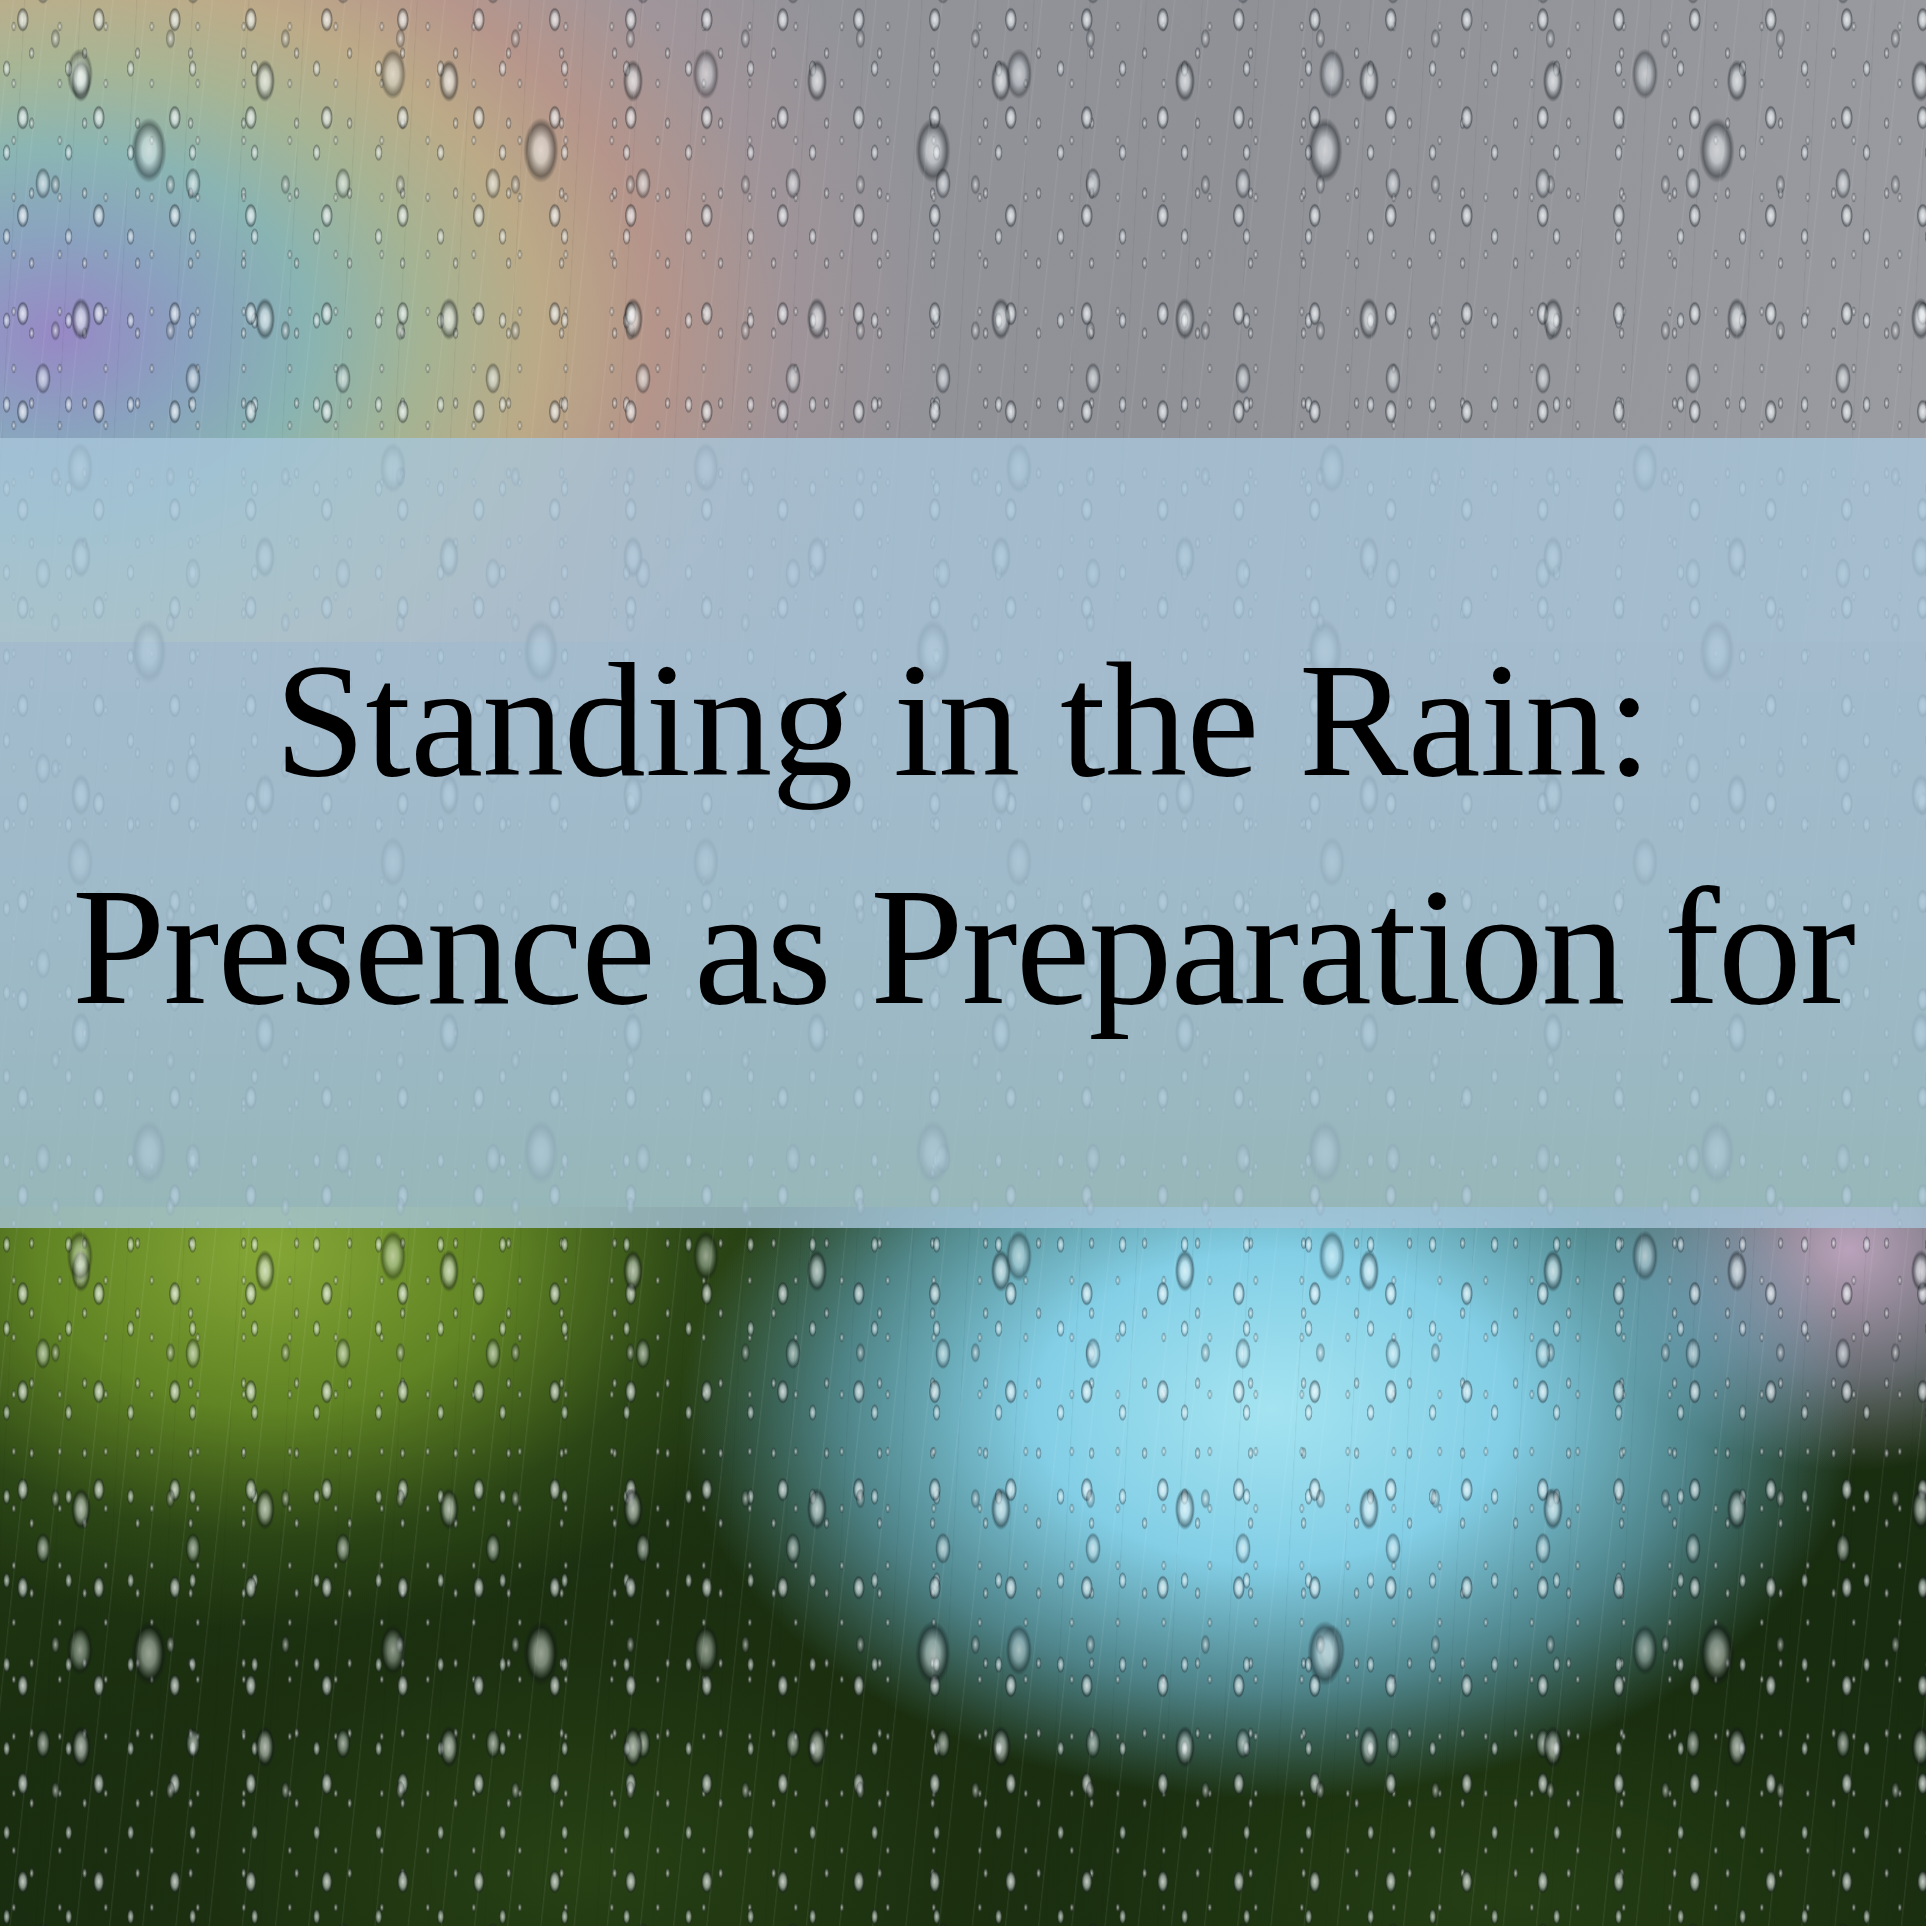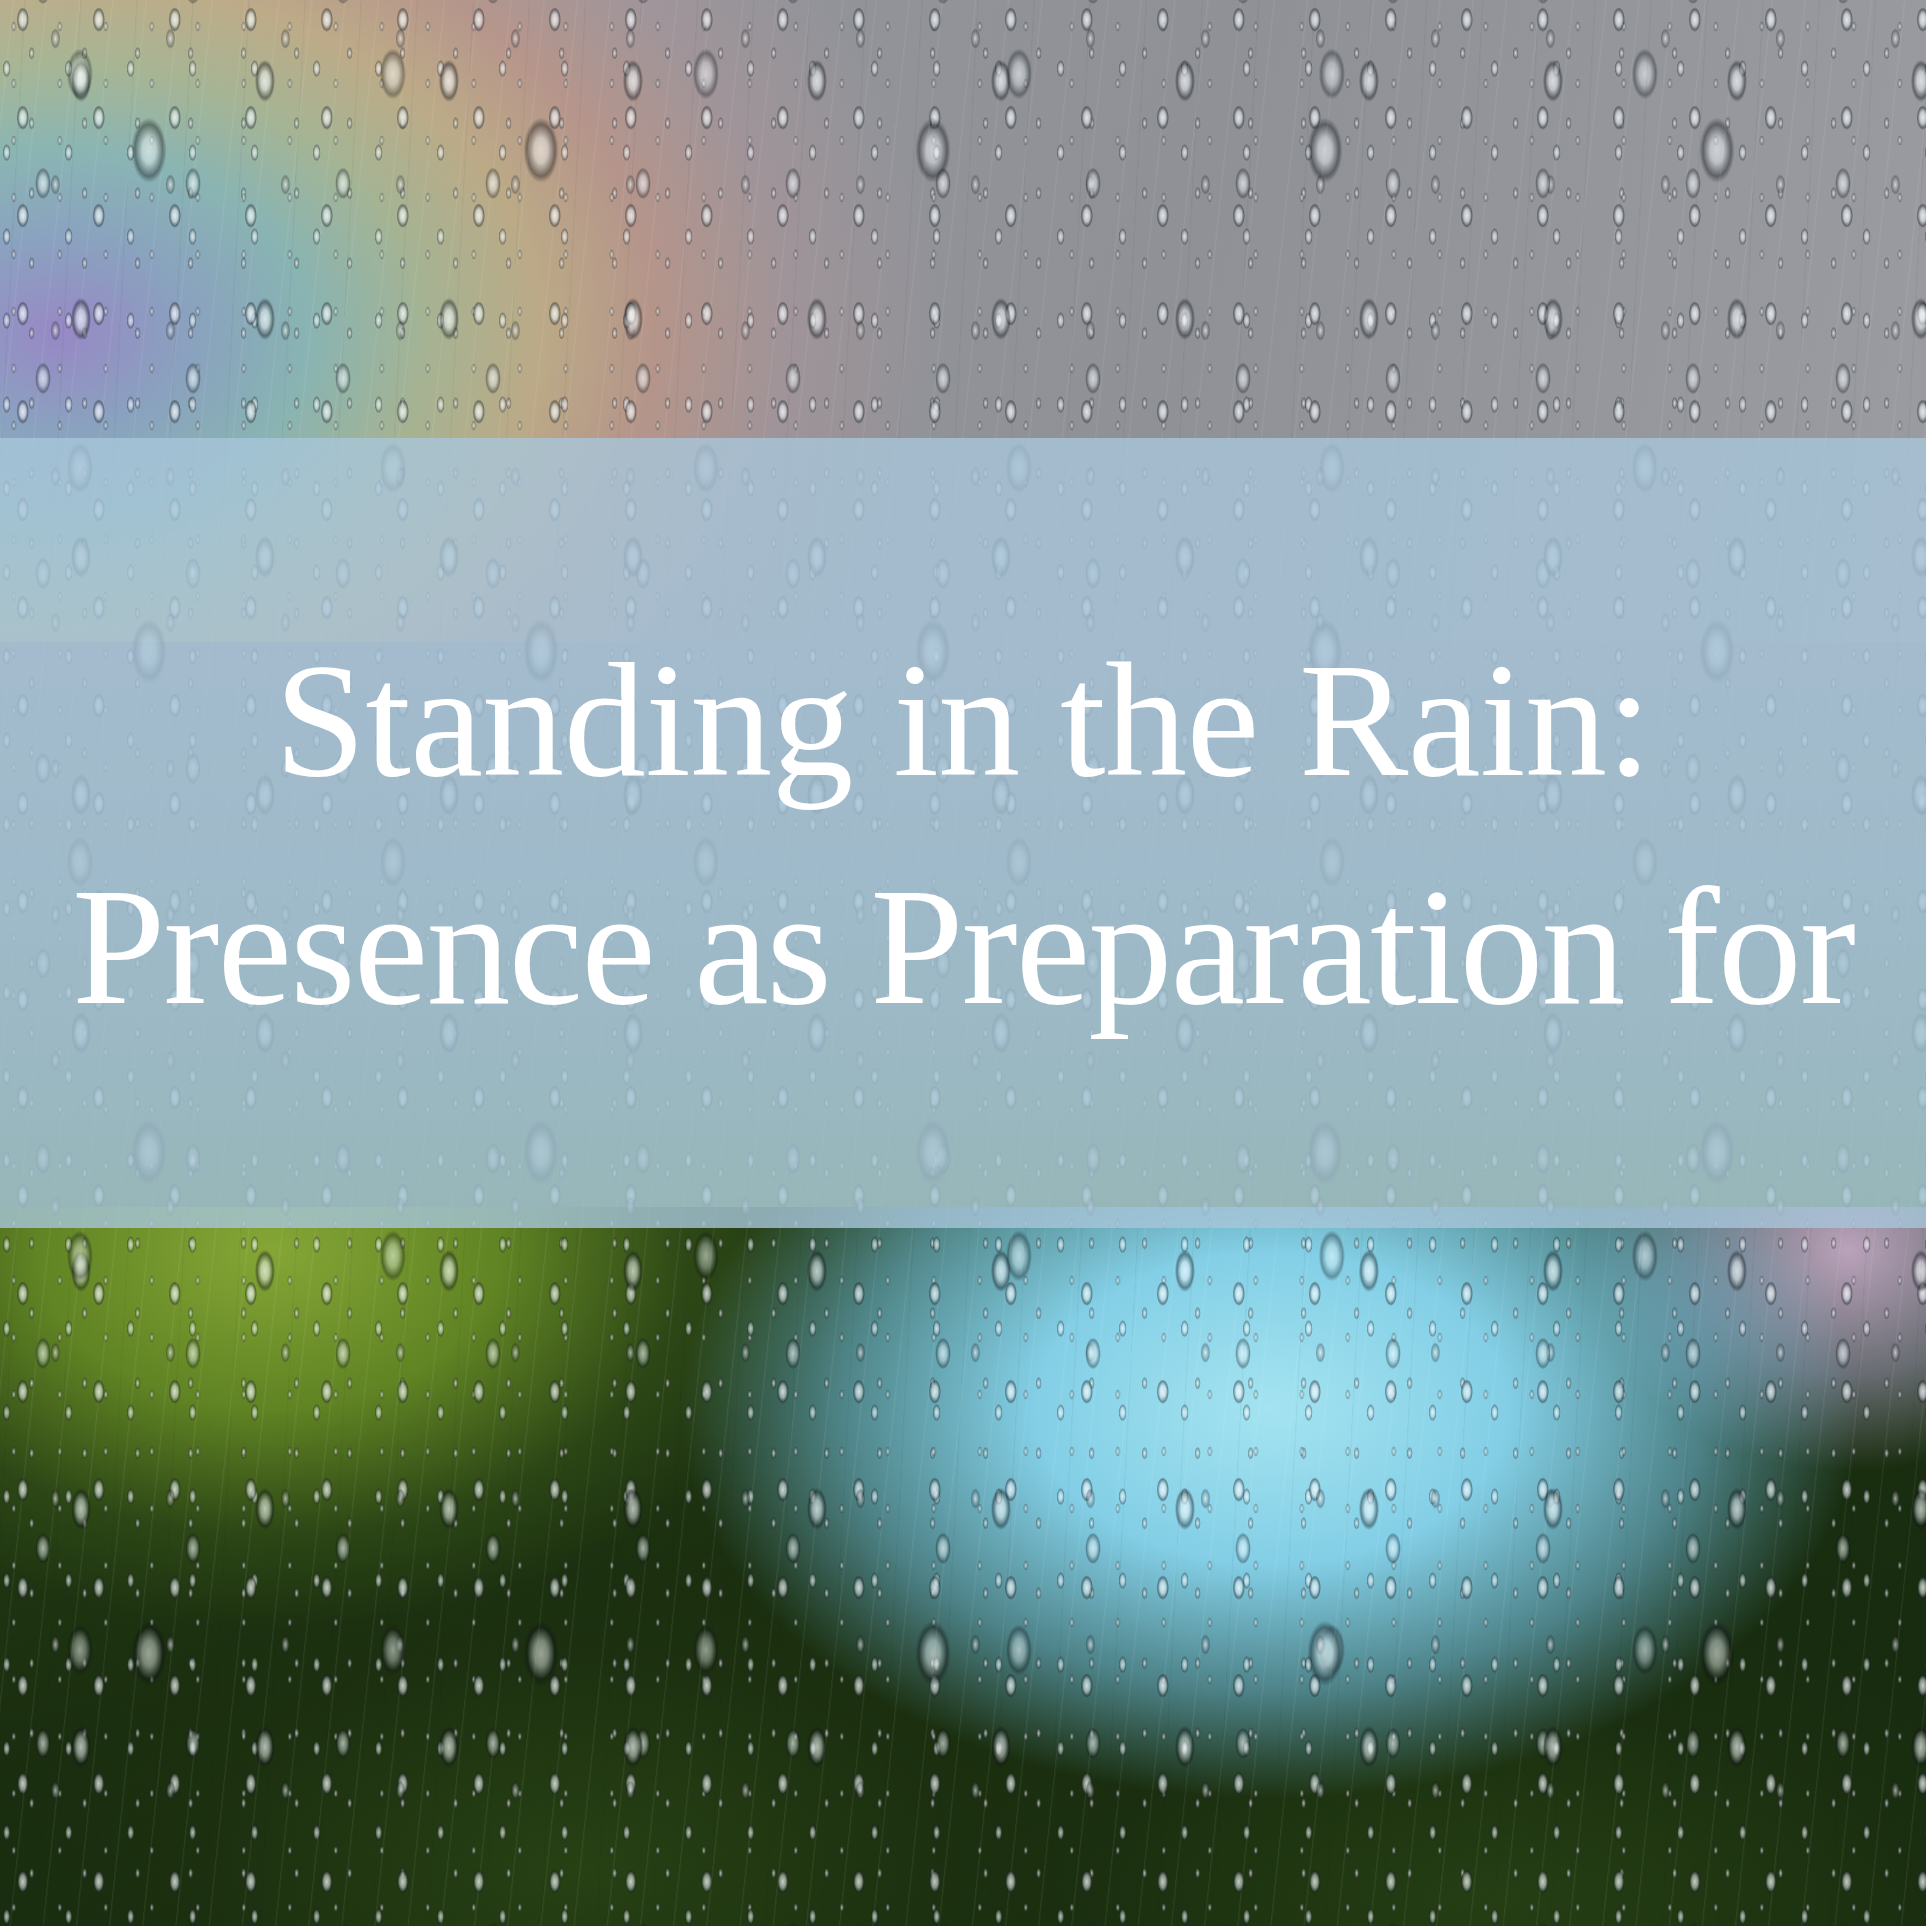--- a/index.html
+++ b/index.html
@@ -136,21 +136,21 @@
     height:790px;
     background:rgba(168,198,218,0.80);
     display:flex;
     flex-direction:column;
     justify-content:center;
     align-items:center;
     overflow:visible;
   }
 
   .title {
-    color:#ffffff;
+    color:#000000;
     font-family:"Liberation Serif", "DejaVu Serif", serif;
     font-weight:400;
     font-size:164px;
     line-height:226px;
     letter-spacing:-0.6px;
     text-align:center;
     white-space:nowrap;
     width:1926px;
   }
   .title .tline {

